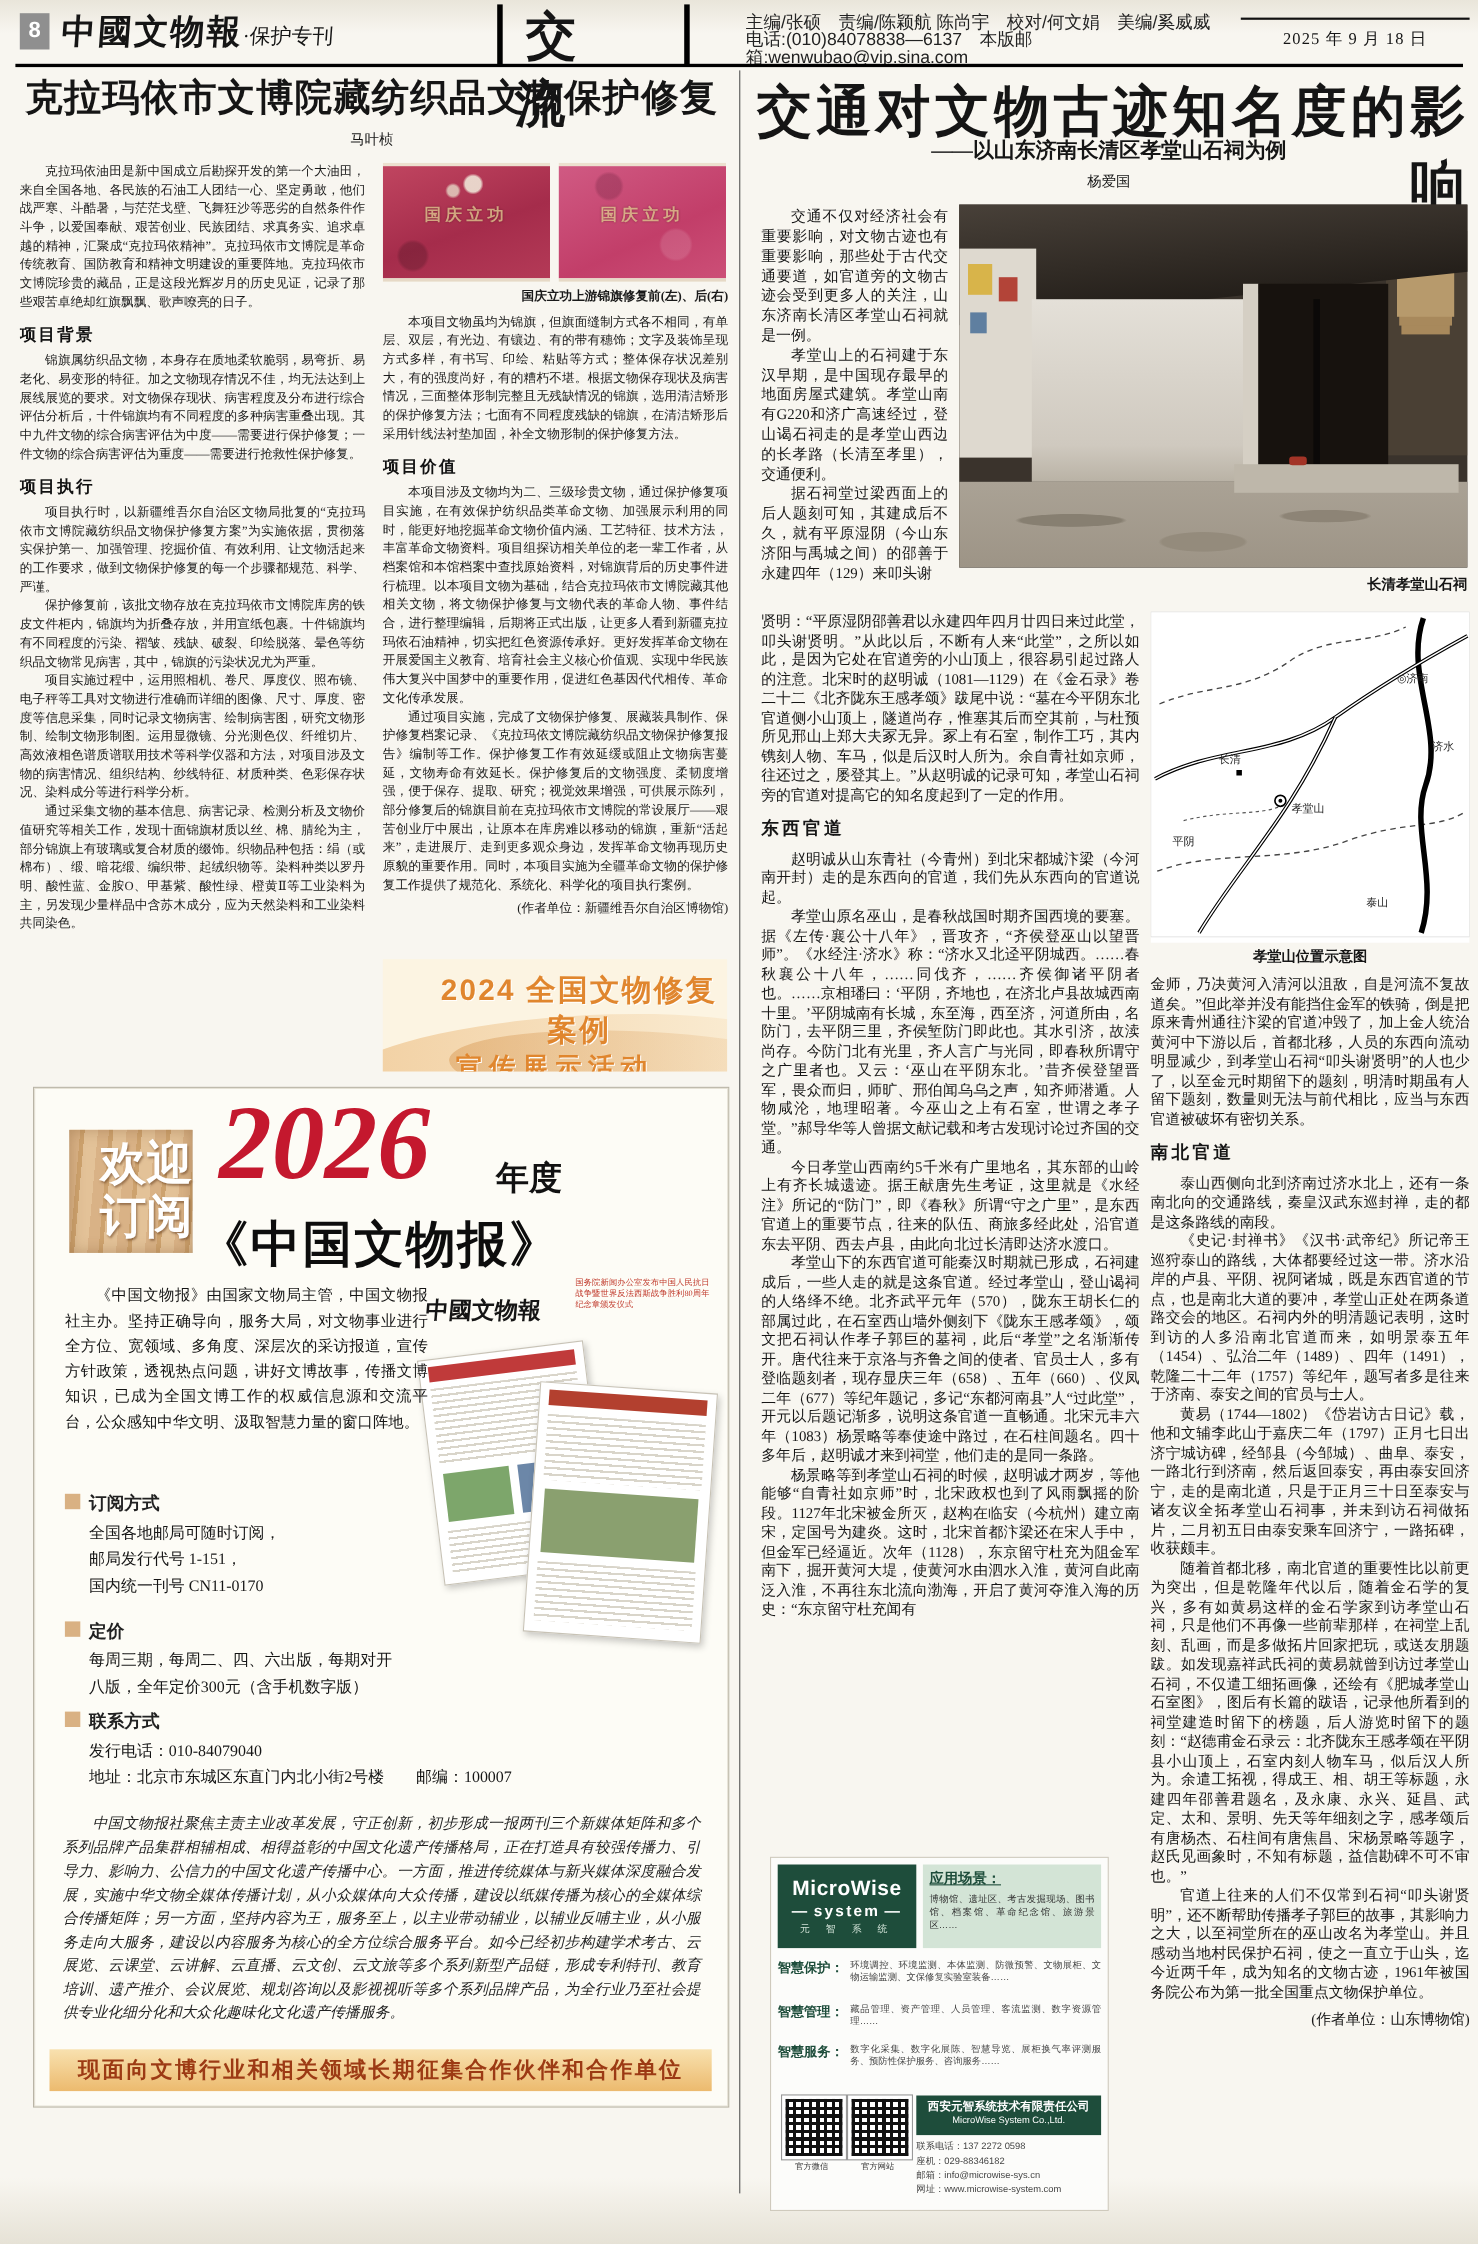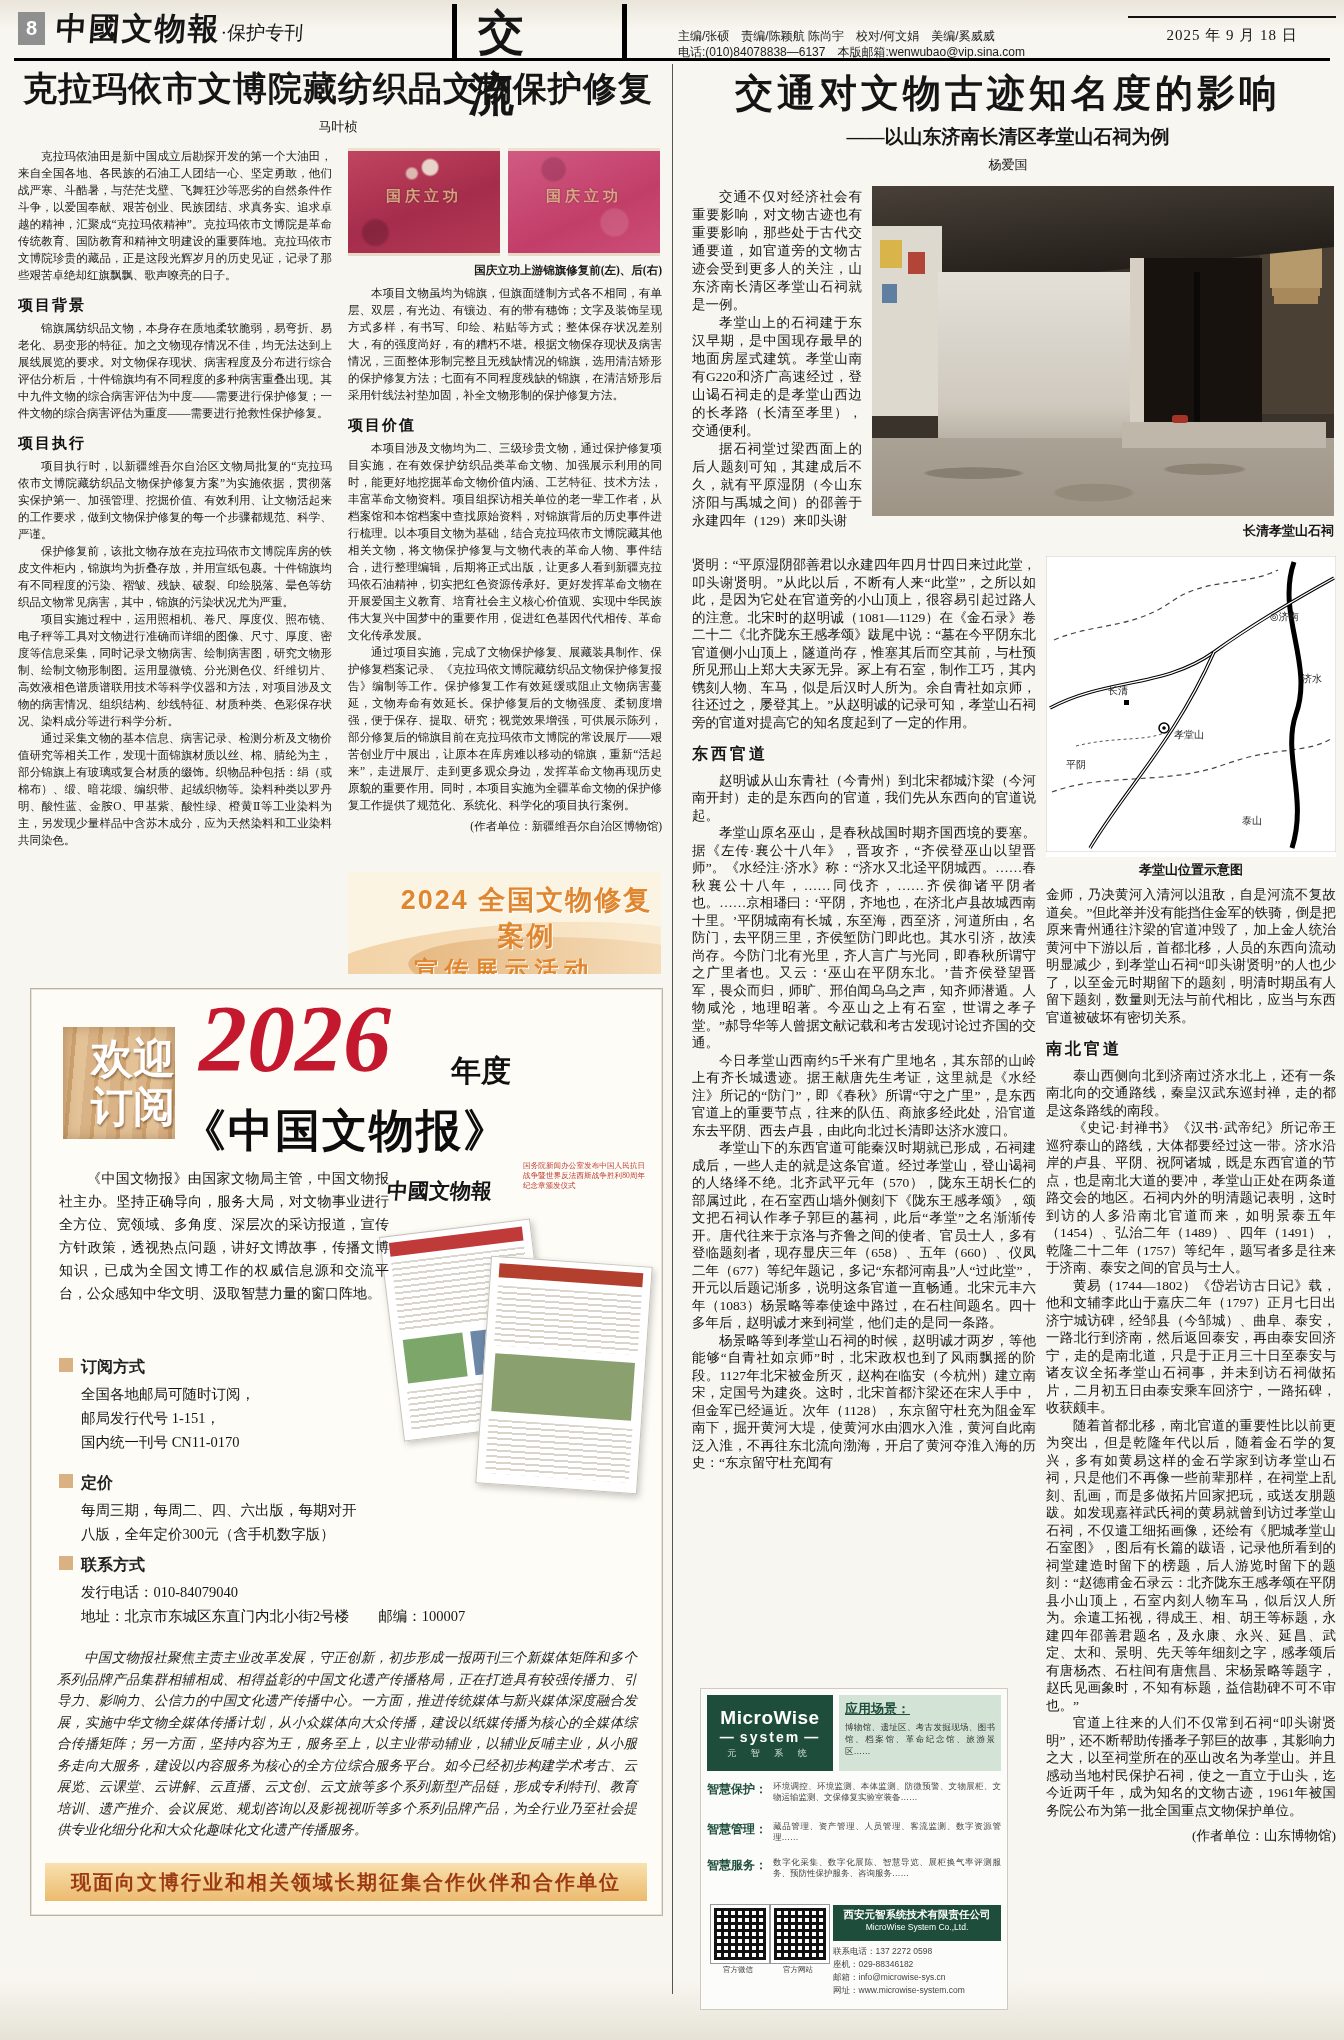--- a/index.html
+++ b/index.html
@@ -9,21 +9,21 @@
   .abs{position:absolute;}
   .sans{font-family:"Liberation Sans","DejaVu Sans",sans-serif;}
 
   
   .pageno{left:18px;top:12px;width:27px;height:33px;background:#8f8f8f;color:#fff;
           font-size:20px;font-weight:bold;text-align:center;line-height:33px;}
   .masthead{left:56px;top:8px;font-size:31px;font-weight:900;letter-spacing:2px;transform:skewX(-4deg);}
   .edition{font-size:19px;font-weight:400;letter-spacing:0;}
   .secbar{top:4px;width:5px;height:56px;background:#000;}
   .sectitle{left:468px;top:2px;width:150px;font-size:46px;font-weight:900;letter-spacing:34px;text-indent:10px;}
-  .credits{left:678px;top:13px;width:440px;font-size:12px;line-height:16px;color:#222;margin-top:15px;}
+  .credits{left:678px;top:13px;width:440px;font-size:16px;line-height:16px;color:#222;}
   .dater{left:1128px;top:16px;width:208px;border-top:2px solid #111;padding-top:8px;
          font-size:15px;text-align:center;letter-spacing:1px;}
   .hrule{left:14px;top:58px;width:1316px;height:3px;background:#000;}
   .vdivider{left:672px;top:64px;width:1px;height:1930px;background:#555;}
 
   
   .ltitle{left:16px;top:66px;width:644px;text-align:center;font-size:34px;font-weight:900;letter-spacing:1px;}
   .lby{left:16px;top:118px;width:644px;text-align:center;font-size:13px;}
   .col{font-size:11.5px;line-height:17px;text-align:justify;color:#1a1a1a;}
   .col p{margin:0;text-indent:2em;}
@@ -84,21 +84,21 @@
   .tphoto{position:absolute;}
   .tred{position:absolute;left:8px;top:6px;right:8px;height:14px;background:#c03a3a;}
   .itpara{position:absolute;left:26px;top:658px;width:580px;font-size:13.5px;line-height:21.5px;
           font-style:italic;text-align:justify;text-indent:2em;color:#222;}
   .adstrip{position:absolute;left:14px;top:874px;width:602px;height:38px;
            background:linear-gradient(180deg,#f8e1af,#ecba6e);text-align:center;line-height:38px;
            font-size:20px;font-weight:bold;letter-spacing:2px;color:#9c3a14;
            font-family:"Liberation Sans","DejaVu Sans",sans-serif;}
 
   
-  .rtitle{left:680px;top:68px;width:656px;text-align:center;font-size:38px;font-weight:900;letter-spacing:4px;}
+  .rtitle{left:680px;top:68px;width:656px;text-align:right;font-size:50px;font-weight:900;letter-spacing:4px;}
   .rsub{left:680px;top:124px;width:656px;text-align:center;font-size:19px;font-weight:bold;}
   .rby{left:680px;top:156px;width:656px;text-align:center;font-size:13px;}
   .rcol{font-size:13.5px;line-height:17.5px;text-align:justify;color:#161616;}
   .rcol p{margin:0;text-indent:2em;}
   .rcol p.cont{text-indent:0;}
   .rcol .hd2{font-size:16px;font-weight:bold;letter-spacing:3px;margin:14px 0 9px;text-indent:0;}
   .rintro{left:692px;top:188px;width:170px;height:362px;overflow:hidden;line-height:18px;}
   .rwide{left:692px;top:556px;width:344px;height:1062px;overflow:hidden;}
   .rright{left:1046px;top:556px;width:290px;height:1352px;overflow:hidden;}
   .photo{left:872px;top:186px;width:462px;height:330px;background:#3a332c;overflow:hidden;}

